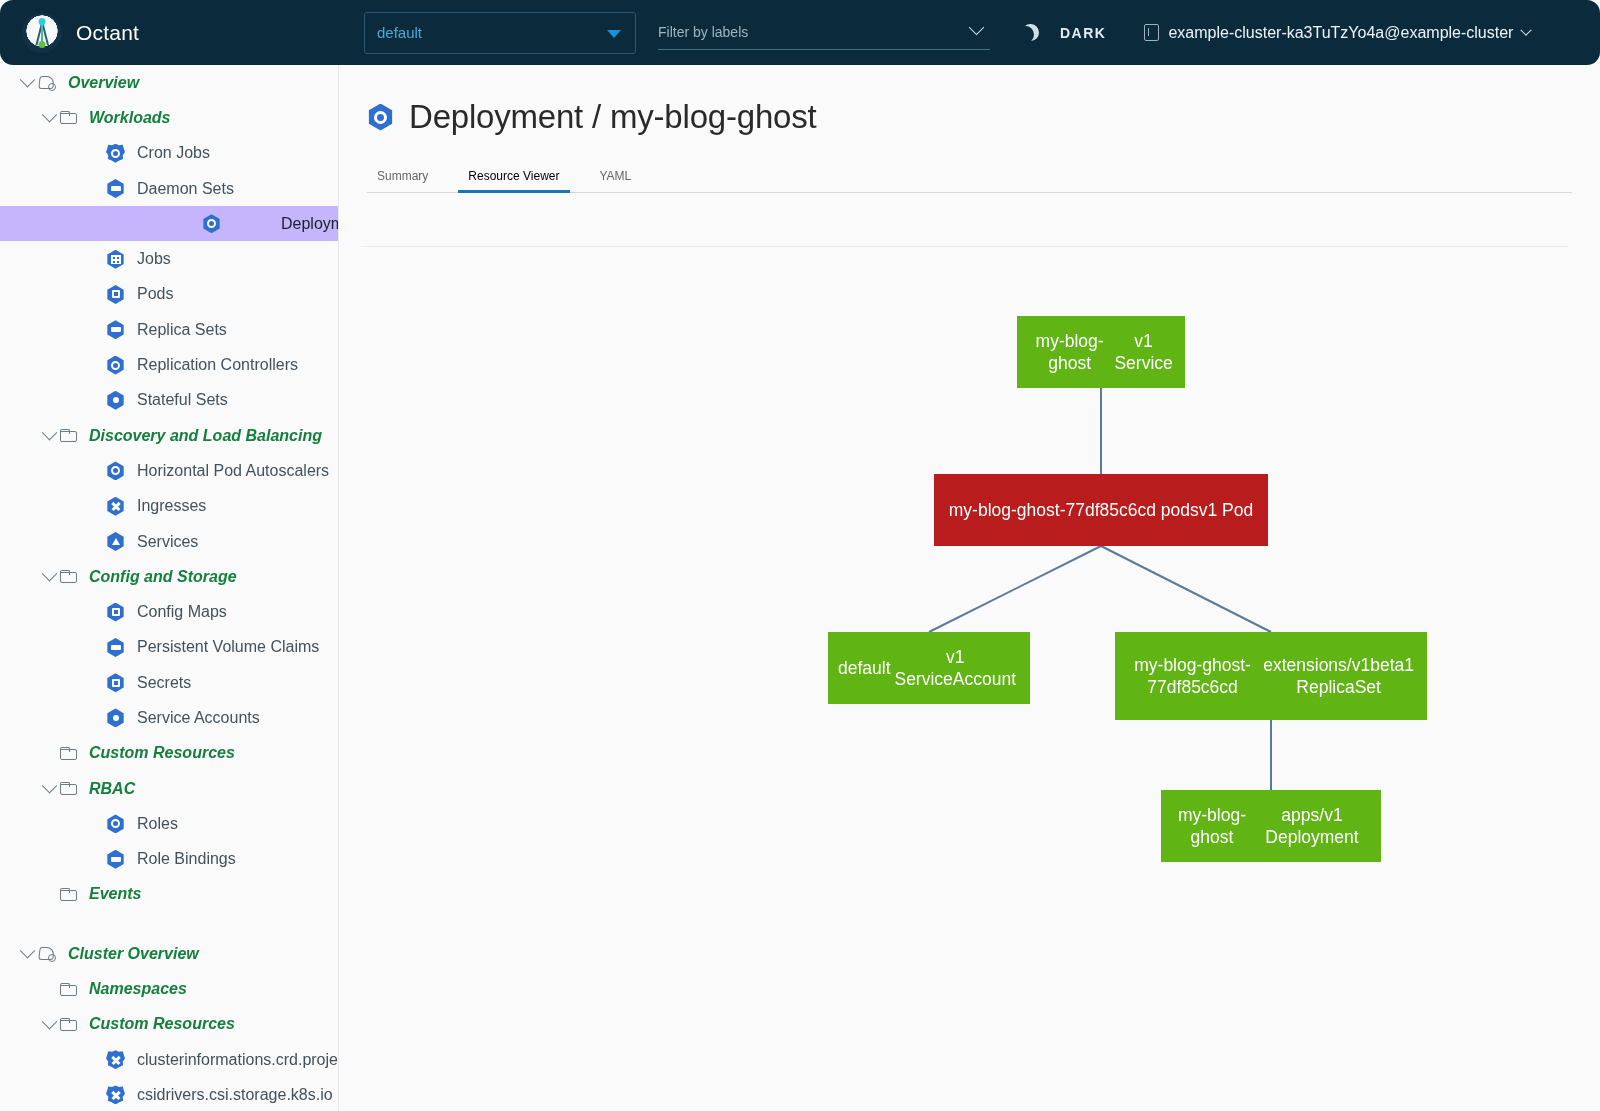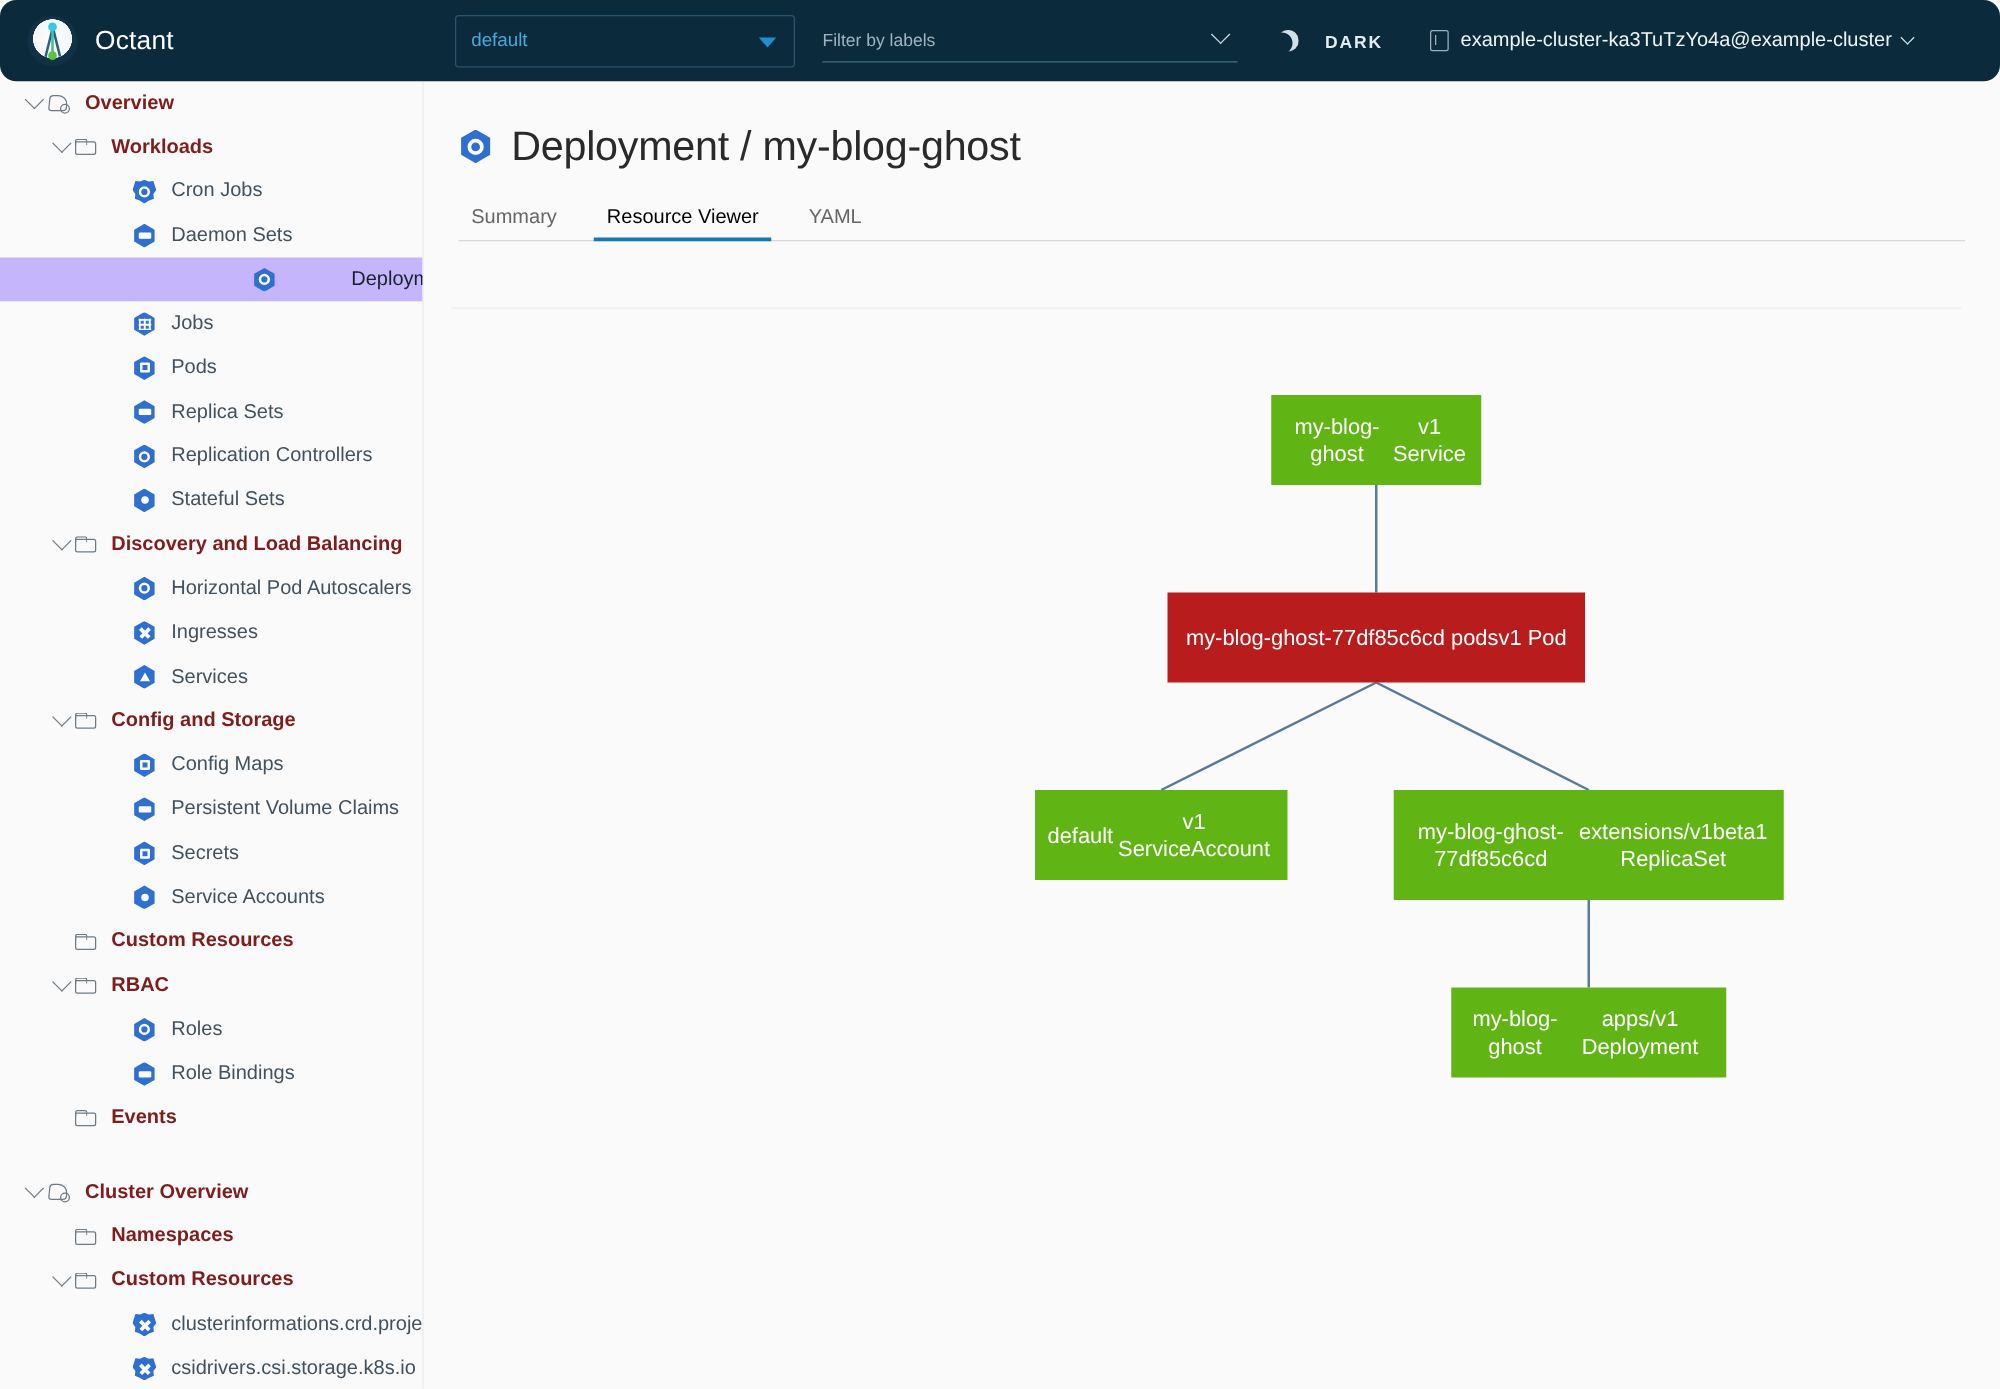--- a/index.html
+++ b/index.html
@@ -183,21 +183,21 @@
     content: ""; position: absolute; left: 0; top: 4px; width: 10px; height: 2.5px; background: #fff;
   }
   .k8s-ico.cross .inner::before { transform: rotate(45deg); }
   .k8s-ico.cross .inner::after { transform: rotate(-45deg); }
   .k8s-ico.flower {
     background: #2f6fd0;
     clip-path: polygon(50% 0%, 68% 8%, 88% 6%, 94% 26%, 100% 44%, 88% 60%, 90% 80%, 70% 88%, 50% 100%, 30% 88%, 10% 80%, 12% 60%, 0% 44%, 6% 26%, 12% 6%, 32% 8%);
   }
 
   .nav-label { font-size: 16px; color: #333; margin-left: 12px; }
-  .nav-label.bold { font-weight: bold; color: #7f1d1d; }
+  .nav-label.bold { font-weight: bold; color: #15803d; font-style: italic; }
   .nav-label.plain { color: #41525e; }
   .selected .nav-label { color: #17222b; }
 
   
   .main {
     position: absolute; top: 65px; left: 339px;
     width: 1261px; height: 1046px;
     background: #fafafa;
     overflow: hidden;
   }
@@ -216,21 +216,21 @@
   }
   .title-text {
     font-size: 33px; color: #2a2a2a; margin-left: 15px; font-weight: 400; letter-spacing: -.2px;
   }
 
   .tabs {
     display: flex; margin: 22px 0 0 28px; align-items: flex-end;
     border-bottom: 1px solid #d8d8d8; width: 1205px; height: 35px;
   }
   .tab {
-    font-size: 16px; color: #666; padding: 0 10px 9px 10px; cursor: pointer;
+    font-size: 12px; color: #666; padding: 0 10px 9px 10px; cursor: pointer;
     position: relative; margin-right: 20px;
   }
   .tab.active { color: #000000; font-weight: 400; }
   .tab.active::after {
     content: ""; position: absolute; left: 0; right: 0; bottom: -1px;
     height: 3px; background: #1876b5;
   }
 
   .canvas {
     position: absolute; left: 22px; top: 181px;

